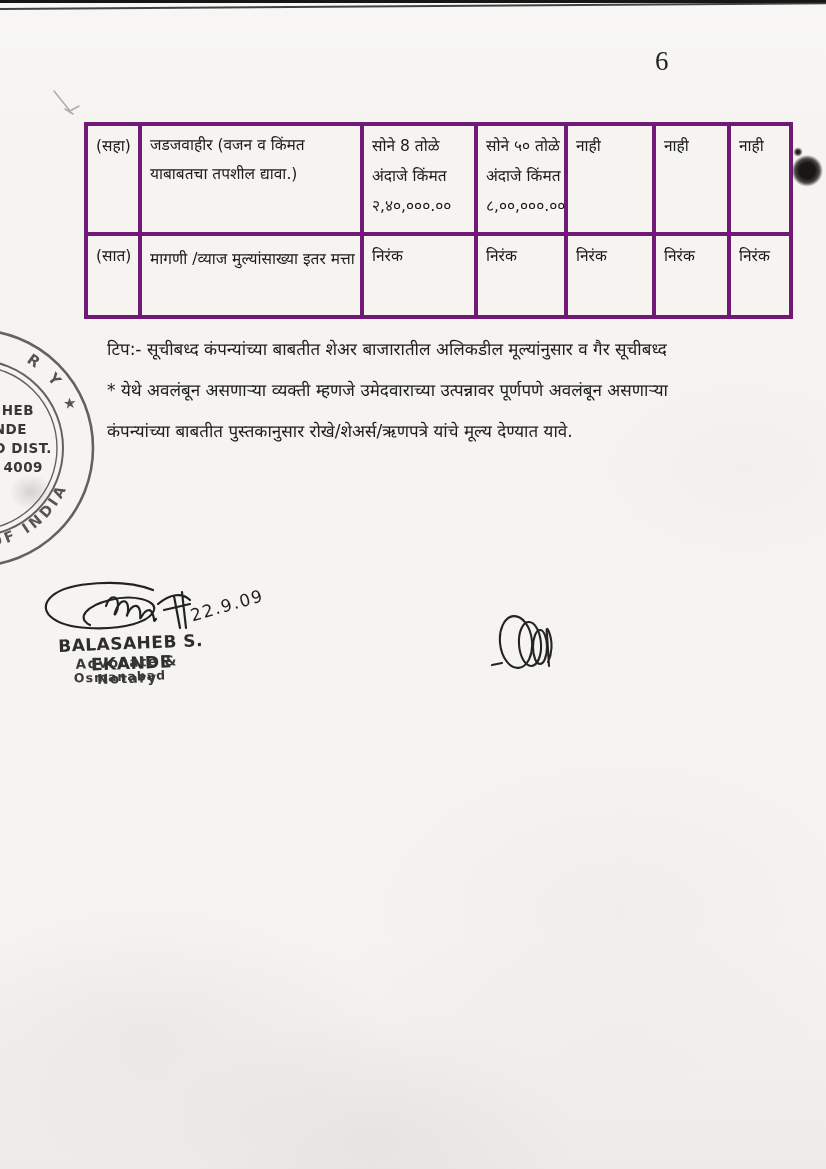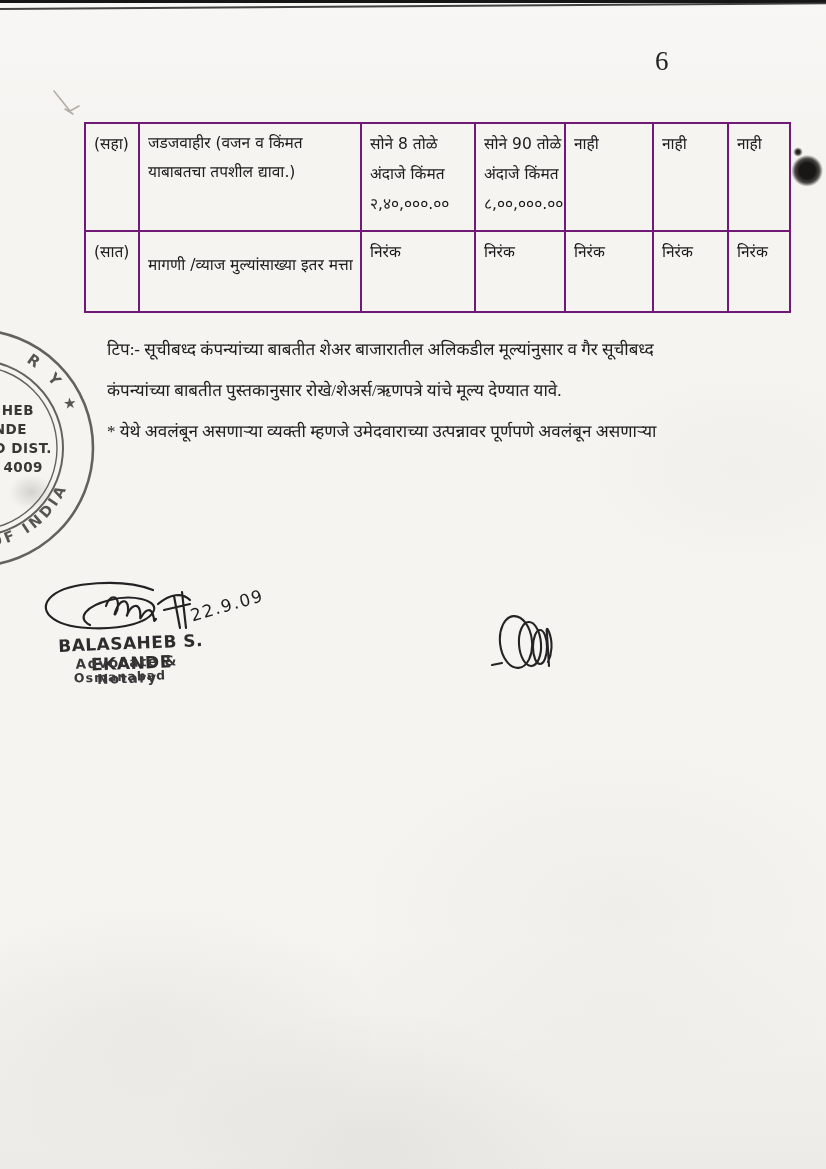--- a/index.html
+++ b/index.html
@@ -34,35 +34,35 @@
   }
 
   
   .asset-table {
     position:absolute; left:84px; top:122px;
     border-collapse:collapse; table-layout:fixed;
     width:705px;
     font-size:15.5px; font-weight:500; color:#1b1b1b;
   }
   .asset-table td {
-    border:2px solid #701a75;
+    border:4px solid #701a75;
     vertical-align:top; padding:5px 0 4px 8px;
     line-height:30px;
     overflow:hidden;
   }
   .asset-table tr.r1 td { height:97px; }
   .asset-table tr.r2 td { height:70px; }
   td.item-gap { line-height:29px; }
-  td.item-wide { line-height:56px; }
+  td.item-wide { line-height:36px; }
 
   
   .note-block {
     position:absolute; left:107px; top:329px;
     font-size:17px; line-height:41px; color:#1c1c1c;
-    white-space:nowrap; font-weight:500;font-family:Liberation Serif, serif;
+    white-space:nowrap; font-weight:500;
   }
 
   
   .seal-svg { position:absolute; left:0px; top:318px; }
   .seal-center-lines {
     position:absolute; left:-58px; top:401px; width:110px;
     text-align:right; font-weight:bold; font-size:13.5px;
     line-height:19px; letter-spacing:.5px; color:#3a3834;
   }
   .seal-center-lines .l1 { padding-right:18px; }
@@ -135,41 +135,41 @@
       <col style="width:90px">
         <col style="width:88px">
         <col style="width:75px">
         <col style="width:62px">
     </colgroup>
     <tbody>
         <tr class="r1">
       <td>(सहा)</td>
       <td class="item-gap">जडजवाहीर (वजन व किंमत याबाबतचा तपशील द्यावा.)</td>
       <td>सोने 8 तोळे अंदाजे किंमत २,४०,०००.००</td>
-      <td>सोने 90 तोळे अंदाजे किंमत ८,००,०००.००</td>
+      <td>सोने ५० तोळे अंदाजे किंमत ८,००,०००.००</td>
       <td>नाही</td>
       <td>नाही</td>
       <td>नाही</td>
     </tr>
     <tr class="r2">
       <td>(सात)</td>
       <td class="item-wide">मागणी /व्याज मुल्यांसाख्या इतर मत्ता</td>
       <td>निरंक</td>
       <td>निरंक</td>
       <td>निरंक</td>
       <td>निरंक</td>
       <td>निरंक</td>
     </tr>
   </tbody>
     </table>
 
   <div class="note-block">
     <div>टिप:- सूचीबध्द कंपन्यांच्या बाबतीत शेअर बाजारातील अलिकडील मूल्यांनुसार व गैर सूचीबध्द</div>
+    <div>* येथे अवलंबून असणाऱ्या व्यक्ती म्हणजे उमेदवाराच्या उत्पन्नावर पूर्णपणे अवलंबून असणाऱ्या</div>
     <div>कंपन्यांच्या बाबतीत पुस्तकानुसार रोखे/शेअर्स/ऋणपत्रे यांचे मूल्य देण्यात यावे.</div>
-    <div>* येथे अवलंबून असणाऱ्या व्यक्ती म्हणजे उमेदवाराच्या उत्पन्नावर पूर्णपणे अवलंबून असणाऱ्या</div>
   </div>
 
   <svg class="seal-svg" width="150" height="262" viewBox="0 0 150 262">
     <g stroke="#514f4b" fill="none" opacity="0.88">
       <circle cx="-25" cy="130" r="118" stroke-width="2.6"></circle>
       <circle cx="-25" cy="130" r="88" stroke-width="2"></circle>
       <circle cx="-25" cy="130" r="82" stroke-width="1.4"></circle>
     </g>
     <defs>
       <path id="sealArcTop" d="M -125 130 A 100 100 0 0 1 75 130"></path>

